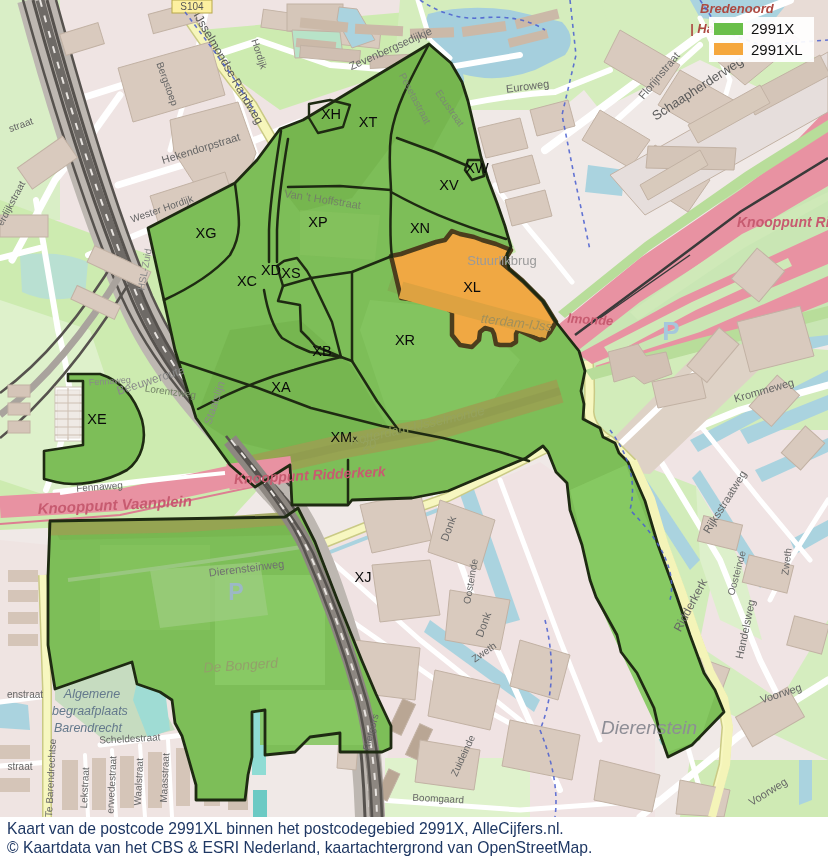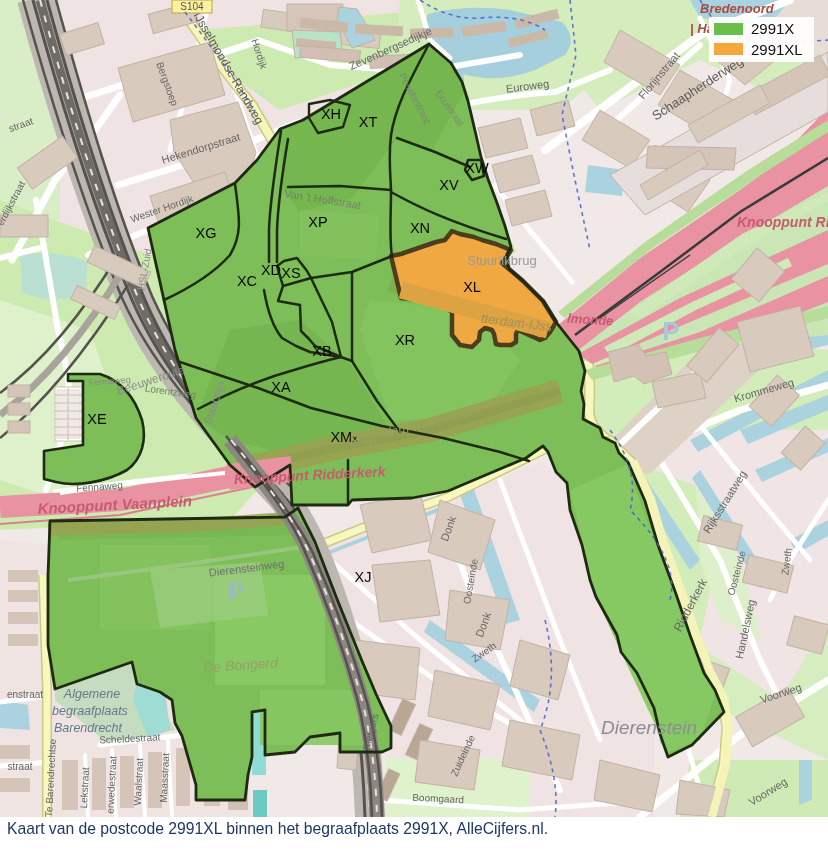--- a/index.html
+++ b/index.html
@@ -575,15 +575,16 @@
 <rect x="714" y="23" width="29" height="12" fill="#6abf4a"></rect>
 
 <rect x="714" y="43" width="29" height="12" fill="#f5a73c"></rect>
 
 <text x="751" y="34" font-size="15" fill="#111" font-family="Liberation Sans, sans-serif">2991X</text>
 
 <text x="751" y="55" font-size="15" fill="#111" font-family="Liberation Sans, sans-serif">2991XL</text>
 </g>
 </svg>
 
-<div class="foot" style="top:820px;">Kaart van de postcode 2991XL binnen het begraafplaats 2991X, AlleCijfers.nl.</div>
-
+<div class="foot" style="top:820px;">Kaart van de postcode 2991XL binnen het postcodegebied 2991X, AlleCijfers.nl.</div>
+
+<div class="foot" style="top:839px;">© Kaartdata van het CBS &amp; ESRI Nederland, kaartachtergrond van OpenStreetMap.</div>
 </div>
 
 </body></html>

